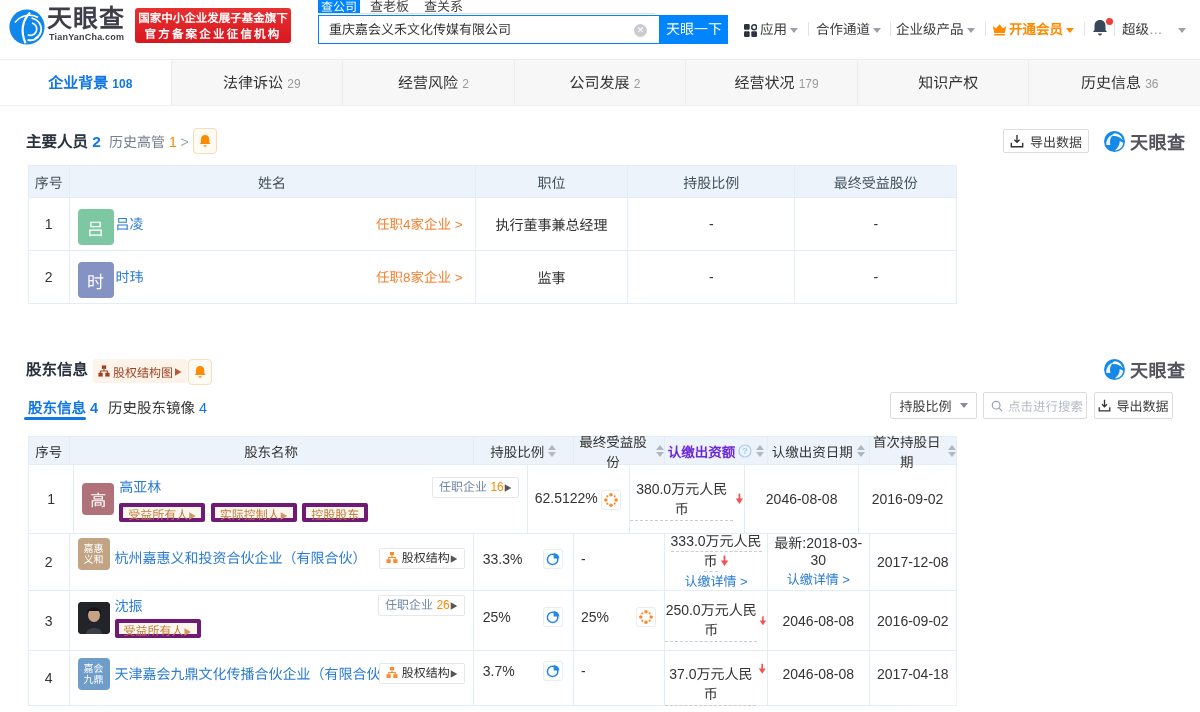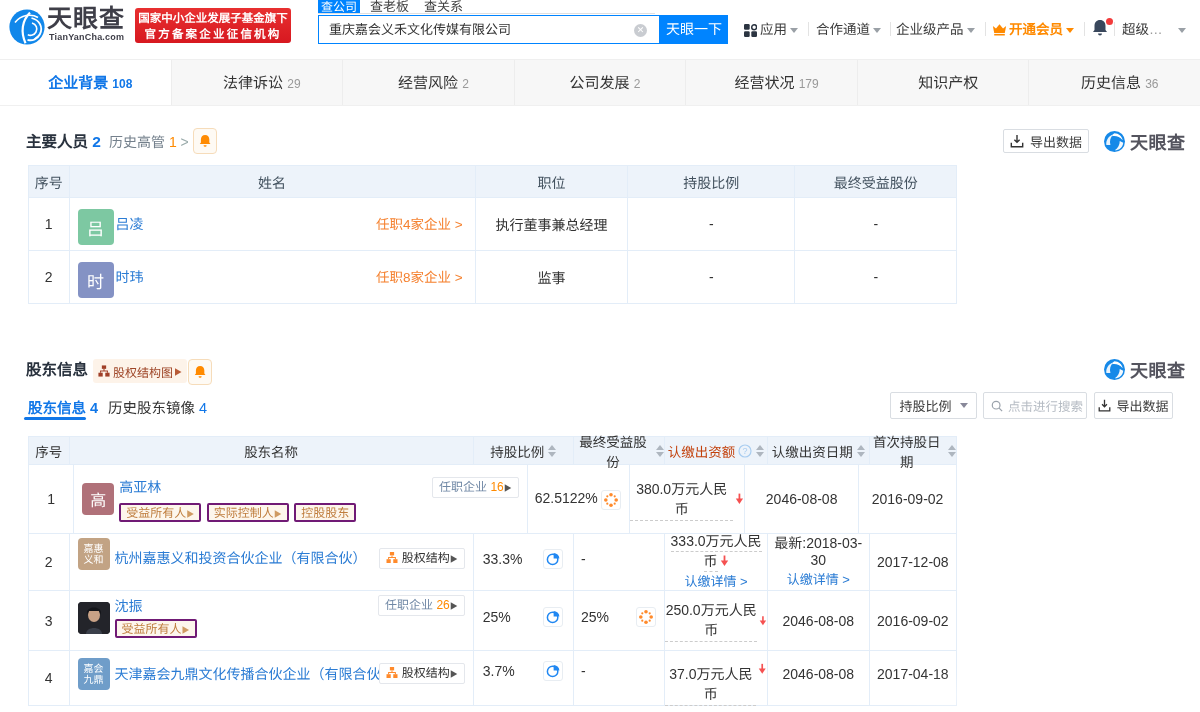--- a/index.html
+++ b/index.html
@@ -60,21 +60,21 @@
 .tc:first-child { border-left:none; }
 .ctr { display:flex; align-items:center; justify-content:center; text-align:center;}
 
 .t1c1{width:49px;} .t1c2{width:503px;} .t1c3{width:189px;} .t1c4{width:207px;} .t1c5{width:200px;}
 
 .t2c1{width:49px;} .t2c2{width:501px;} .t2c3{width:124px;} .t2c4{width:113px;} .t2c5{width:127px;} .t2c6{width:126px;} .t2c7{width:108px;text-align:center;}
 .hdtxt { font-size:14px; color:#43525f; }
 .cell14 { font-size:14px; color:#333; }
 .bluelink { color:#2b7cd4; }
 .avatar { border-radius:4px; color:#fff; display:flex; align-items:center; justify-content:center; }
-.tagbox { display:inline-block; height:19px; line-height:17px; background:#fdf6ec; border:2px solid #701a75;
+.tagbox { display:inline-block; height:19px; line-height:17px; background:#fdf6ec; border:4px solid #701a75;
   border-radius:2px; font-size:12px; color:#bf7d3e; padding:0 5px; margin-right:1px;}
 .tagbox .ar { color:#cf9a62; font-size:8px; }
 .rbox { position:absolute; right:8px; height:21px; border:1px solid #e4e7ec; border-radius:2px; background:#fff;
   font-size:12px; line-height:19px; padding:0 6px; color:#7088a5; white-space:nowrap;}
 .rbox .n { color:#ff8a00; }
 .rbox .ar { color:#555; font-size:8px; }
 .sorts { display:inline-block; vertical-align:middle; margin-left:4px; }
 .sorts .u { width:0;height:0;border-left:4px solid transparent;border-right:4px solid transparent;
   border-bottom:5px solid #aeb6bf; margin-bottom:2px;}
 .sorts .d { width:0;height:0;border-left:4px solid transparent;border-right:4px solid transparent;
@@ -261,21 +261,21 @@
       <div class="tc t2c1 ctr" style="font-size:13.5px;color:#333;">序号</div>
       <div class="tc t2c2 ctr" style="font-size:13.5px;color:#333;">股东名称</div>
       <div class="tc t2c3 ctr" style="font-size:13.5px;color:#333;">持股比例<span class="sorts">
             <div class="u"></div>
             <div class="d"></div>
           </span></div>
       <div class="tc t2c4 ctr" style="font-size:13.5px;color:#333;">最终受益股份<span class="sorts">
             <div class="u"></div>
             <div class="d"></div>
           </span></div>
-      <div class="tc t2c5 ctr" style="font-size:13.5px;color:#c2410c;">认缴出资额
+      <div class="tc t2c5 ctr" style="font-size:13.5px;color:#6d28d9;font-weight:bold;">认缴出资额
         <svg width="14" height="14" viewBox="0 0 14 14" style="margin-left:3px;">
             <circle cx="7" cy="7" r="6" fill="none" stroke="#a9cdf0" stroke-width="1.2"></circle>
             <text x="7" y="10" text-anchor="middle" font-size="9" fill="#a9cdf0">?</text>
           </svg>
         <span class="sorts">
             <div class="u"></div>
             <div class="d"></div>
           </span></div>
       <div class="tc t2c6 ctr" style="font-size:13.5px;color:#333;">认缴出资日期<span class="sorts">
             <div class="u"></div>

